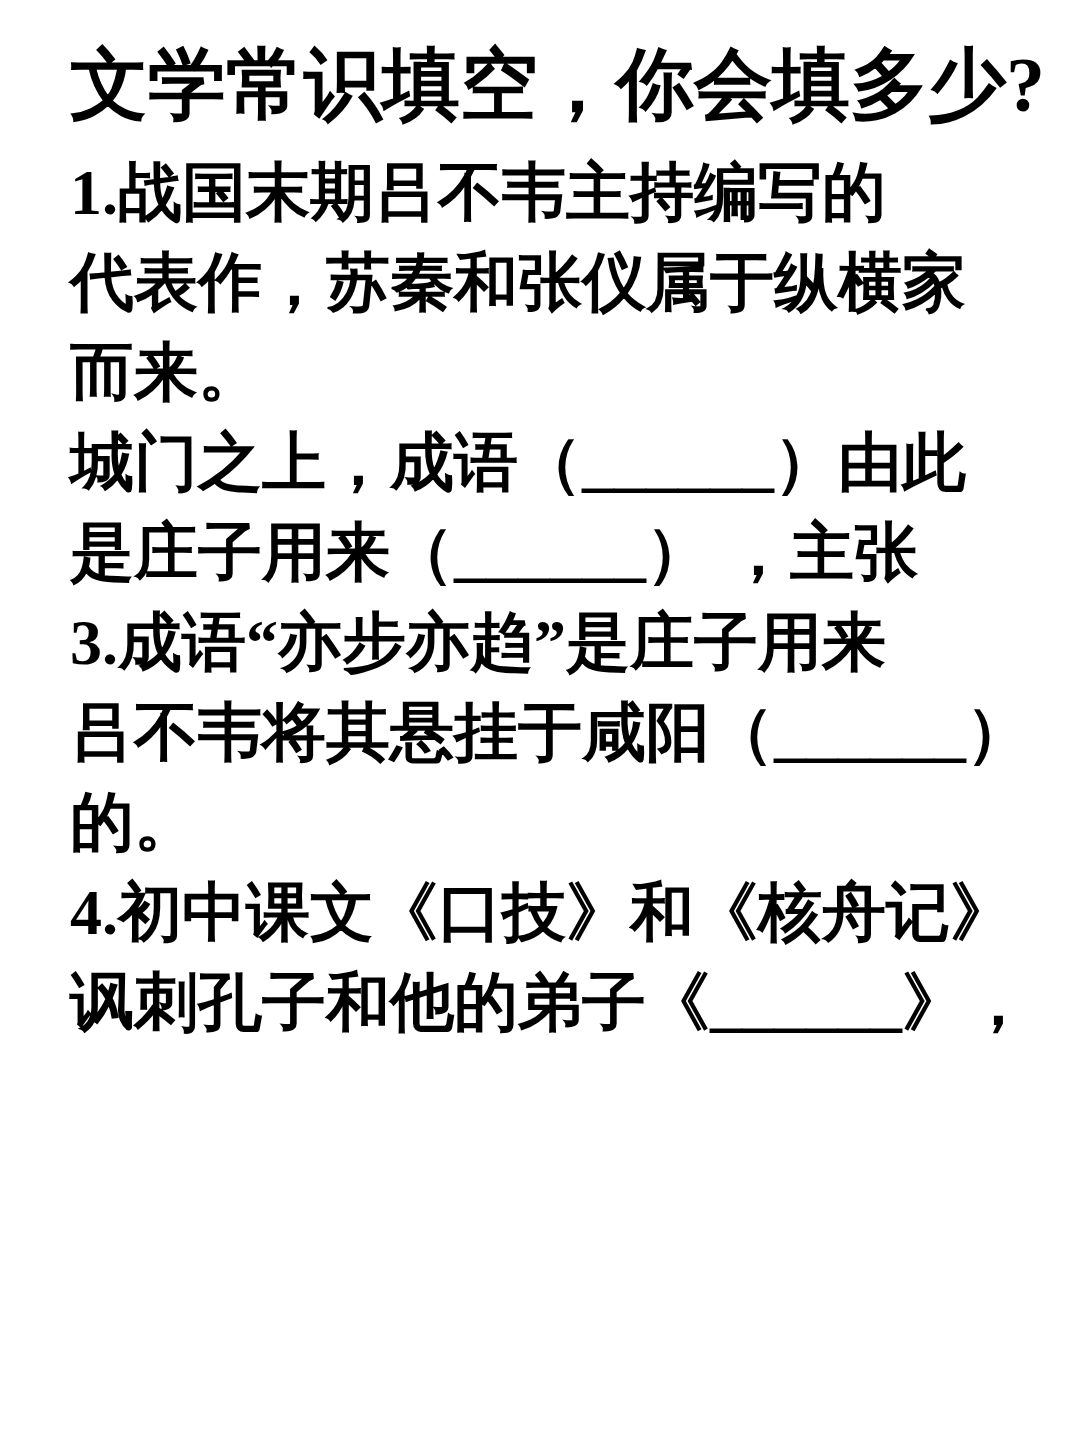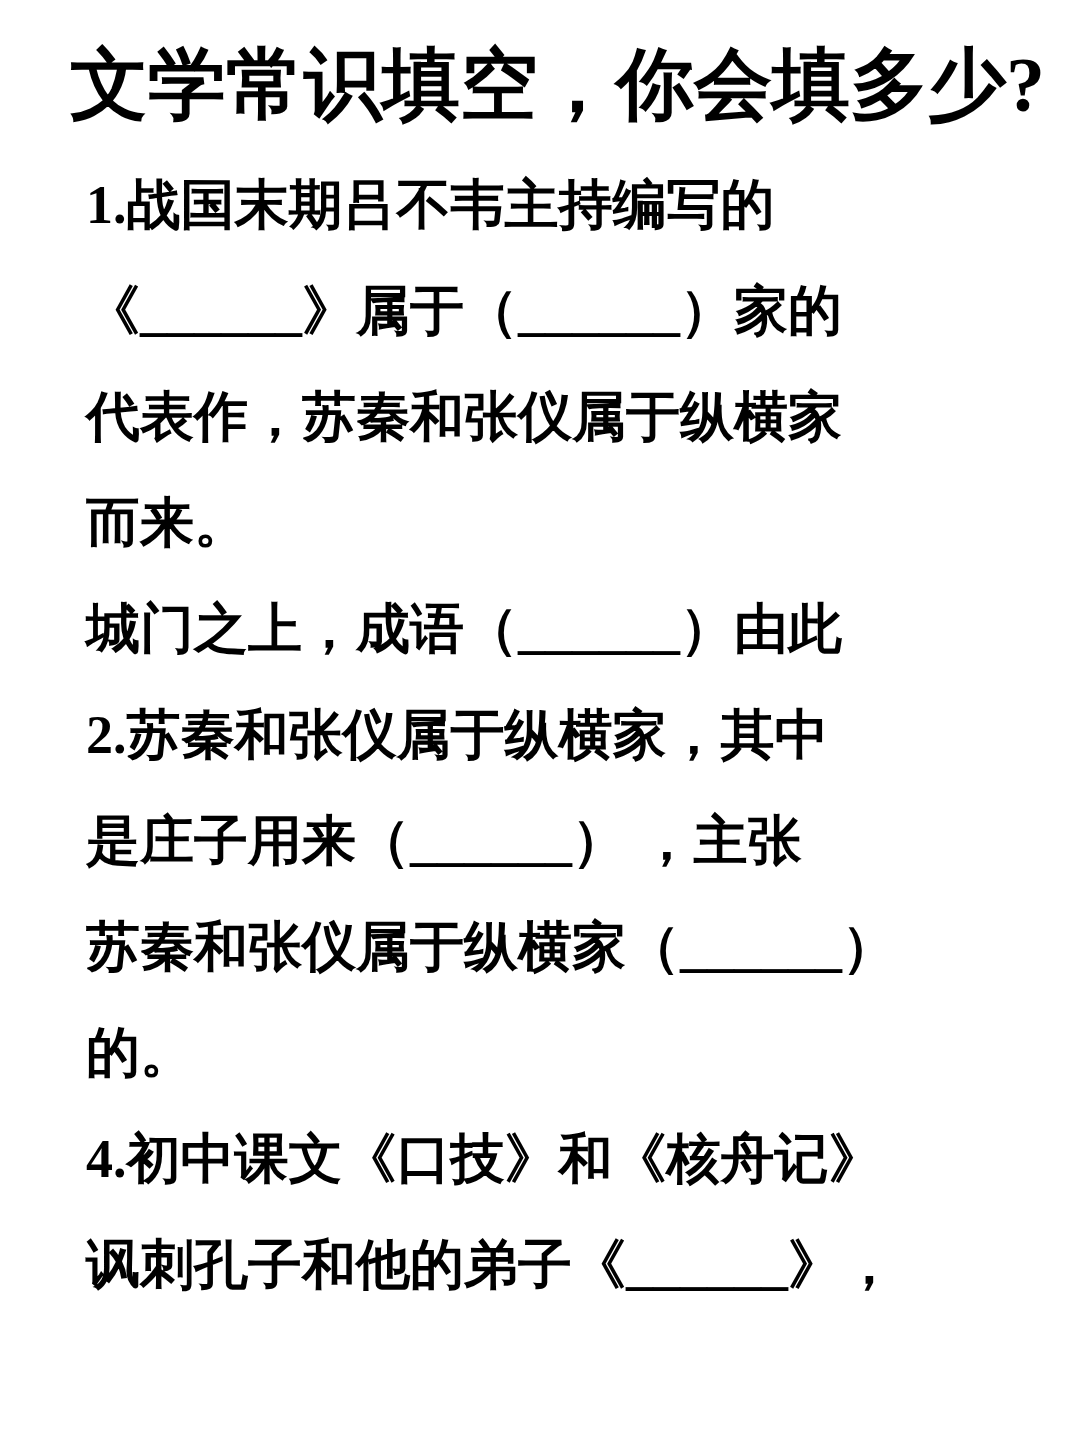--- a/index.html
+++ b/index.html
@@ -19,37 +19,36 @@
   }
   .quiz-title {
     font-size: 78px;
     line-height: 118px;
     font-weight: 700;
     white-space: pre;
     letter-spacing: 0;
     margin: 0 0 4px 0;
   }
   .quiz-line {
-    font-size: 54px;
+    font-size: 64px;
     line-height: 90px;
     font-weight: 700;
     white-space: pre;
     letter-spacing: 0;
-    margin: 16px;
+    margin: 0;
   }
 </style>
 </head>
 <body>
 
 <div class="page">
   <div class="quiz-title">文学常识填空，你会填多少?</div>
   <div class="quiz-line">1.战国末期吕不韦主持编写的</div>
-  <div class="quiz-line">《______》属于（______）家的</div>
   <div class="quiz-line">代表作，苏秦和张仪属于纵横家</div>
   <div class="quiz-line">而来。</div>
   <div class="quiz-line">城门之上，成语（______）由此</div>
-  <div class="quiz-line">2.苏秦和张仪属于纵横家，其中</div>
   <div class="quiz-line">是庄子用来（______） ，主张</div>
-  <div class="quiz-line">苏秦和张仪属于纵横家（______）</div>
+  <div class="quiz-line">3.成语“亦步亦趋”是庄子用来</div>
+  <div class="quiz-line">吕不韦将其悬挂于咸阳（______）</div>
   <div class="quiz-line">的。</div>
   <div class="quiz-line">4.初中课文《口技》和《核舟记》</div>
   <div class="quiz-line">讽刺孔子和他的弟子《______》，</div>
 </div>
 
 </body></html>

